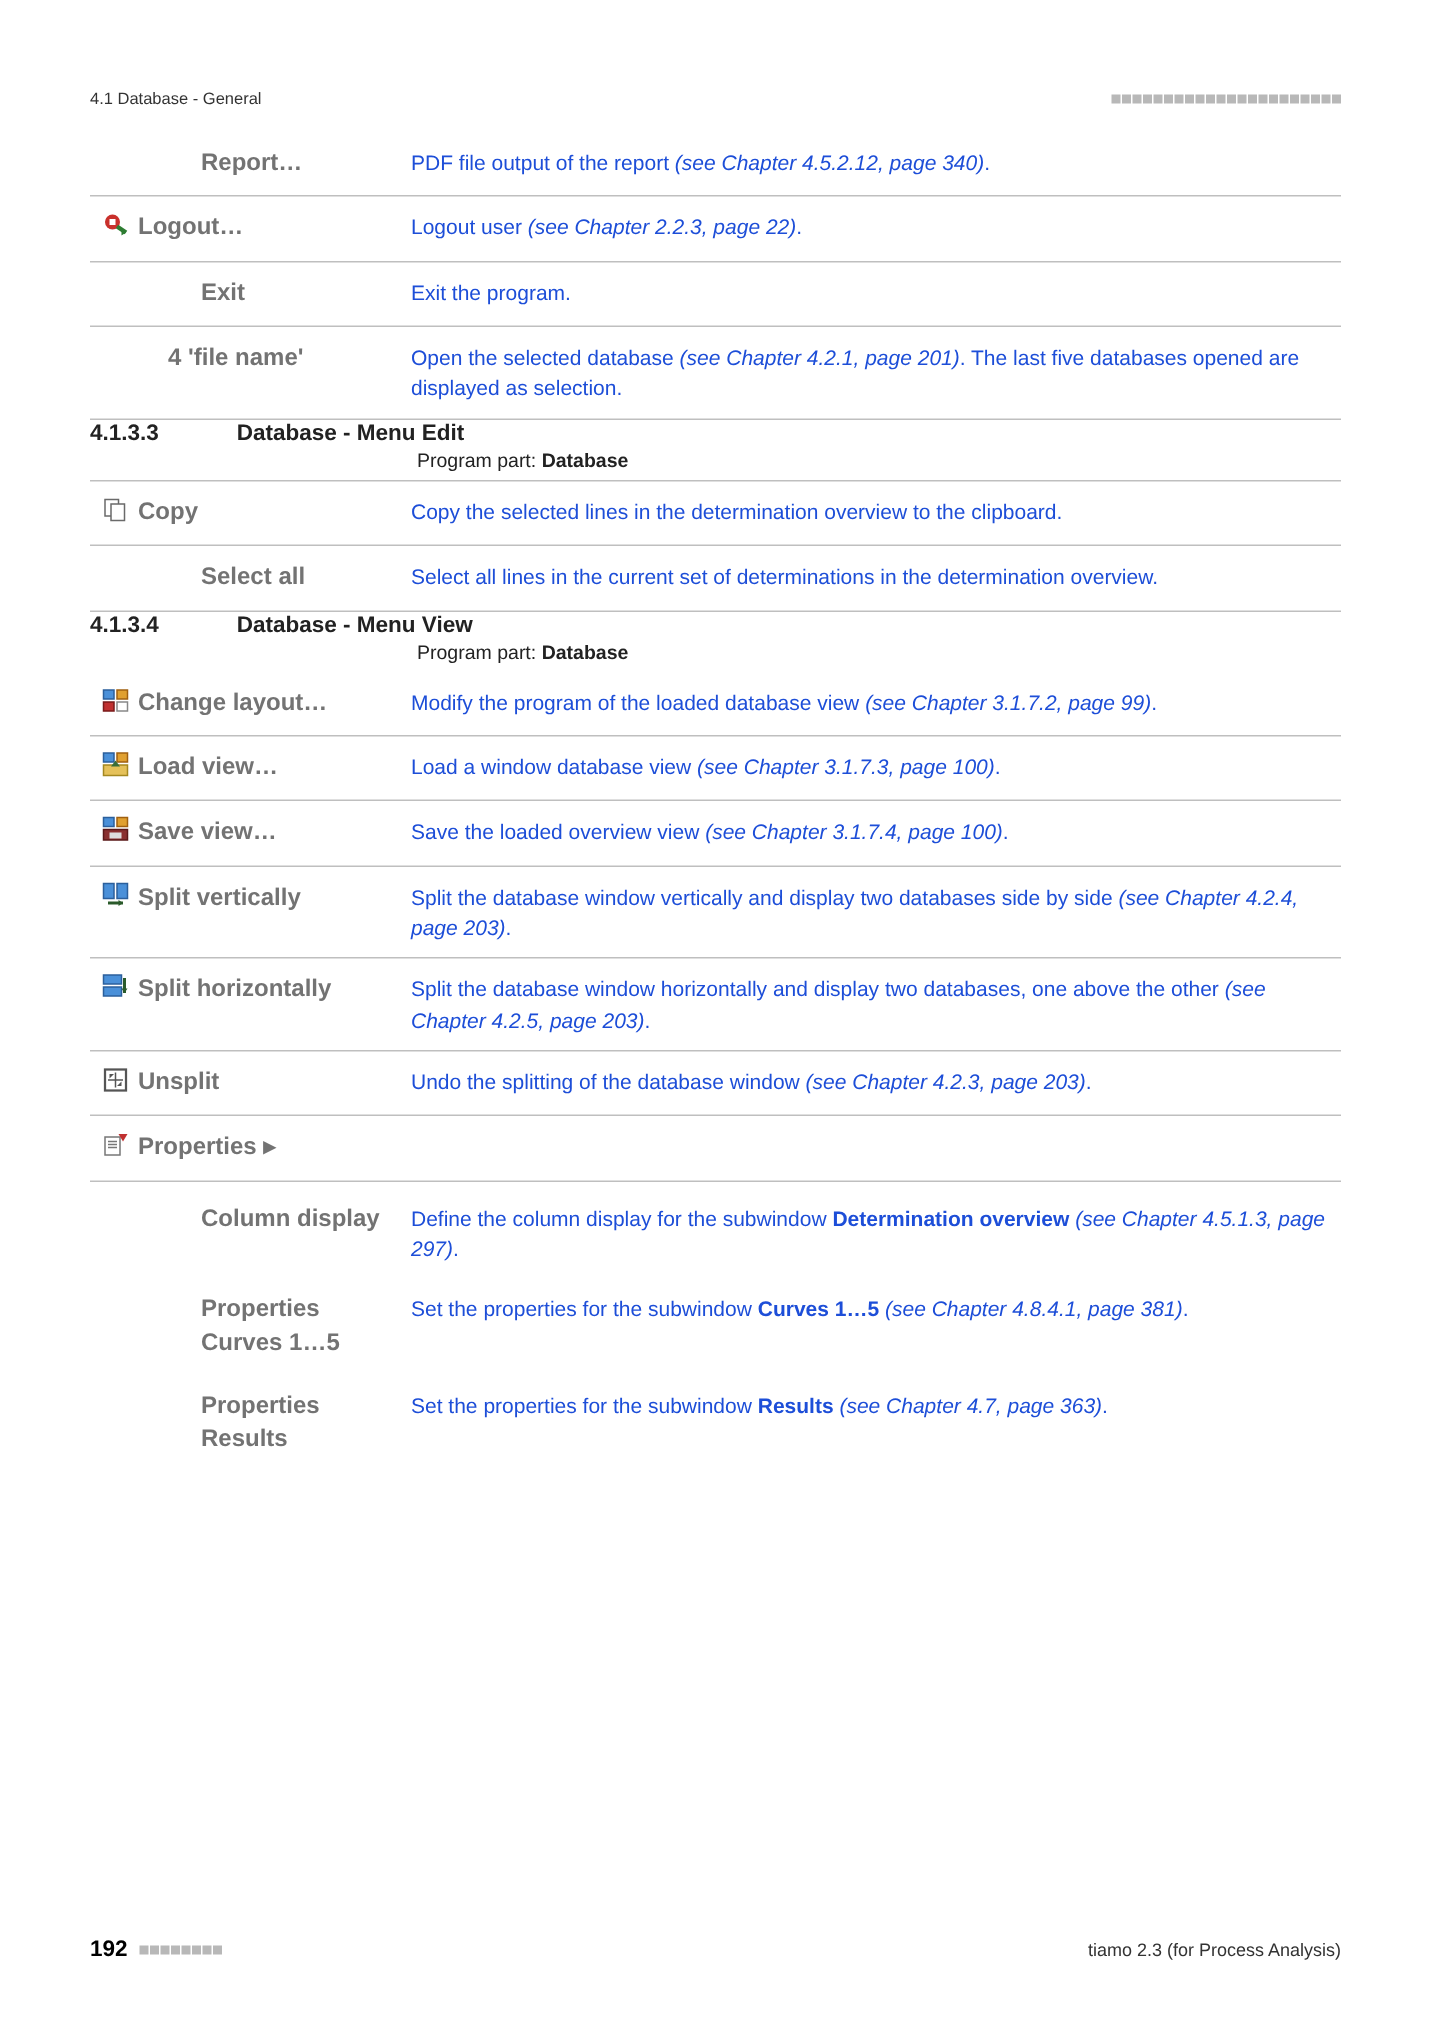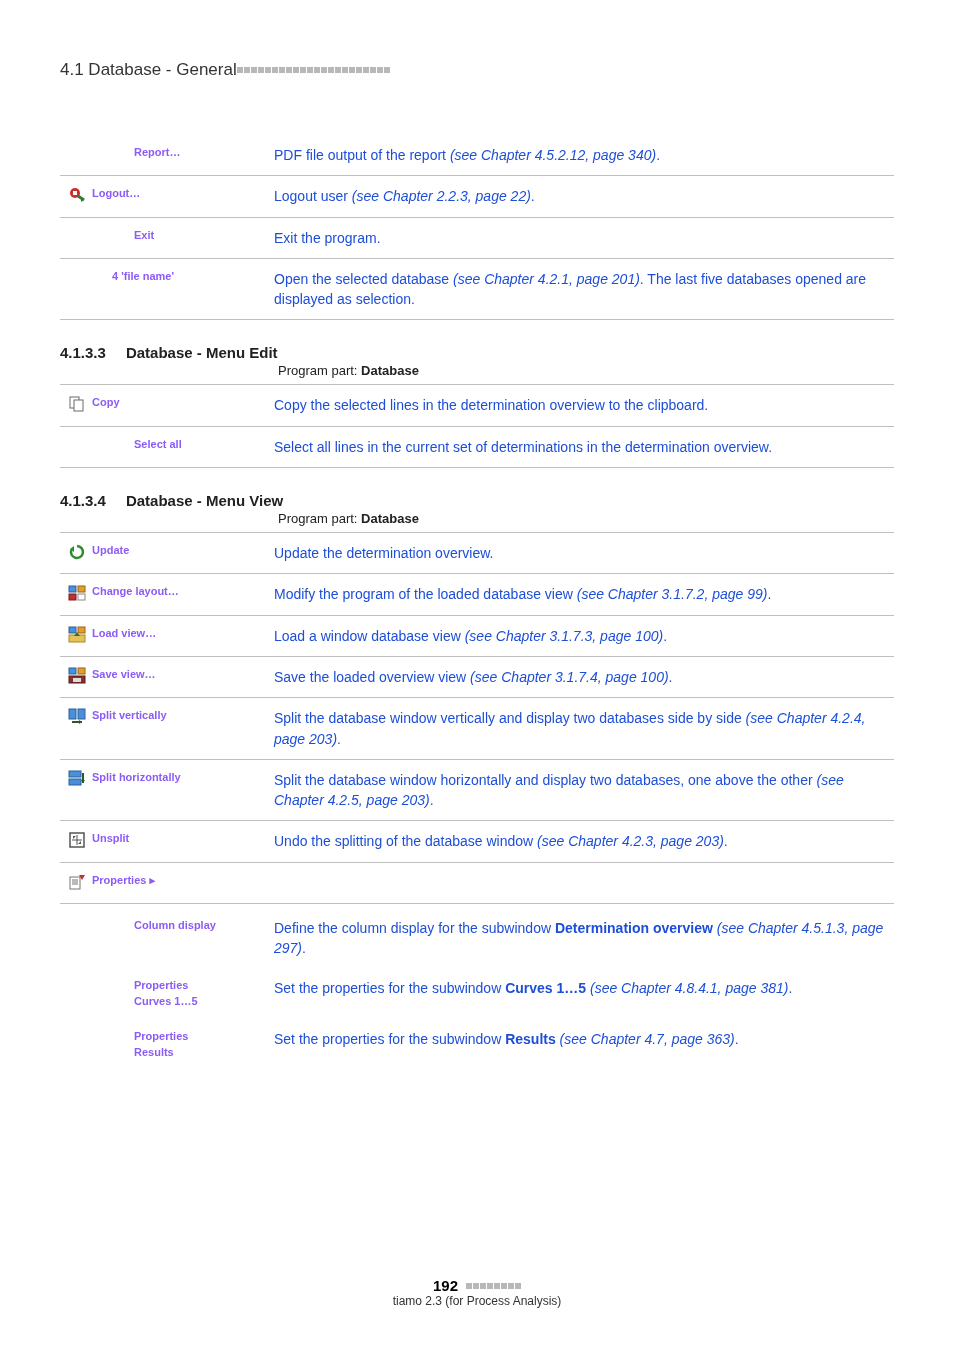--- a/index.html
+++ b/index.html
@@ -10,25 +10,25 @@
     height: 1350px;
     position: relative;
     color: #222;
     font-size: 14px;
   }
   .page {
     padding: 60px 60px 0 60px;
   }
   .header-row {
     display: flex;
-    justify-content: flex-start;
+    justify-content: space-between;
     align-items: center;
-    font-size: 17px;
+    font-size: 11px;
     color: #333;
-    margin-bottom: 55px;
+    margin-bottom: 16px;
   }
   .header-squares {
     display: flex;
     gap: 1px;
   }
   .hsq {
     width: 6px;
     height: 6px;
     background: #b8b8b8;
   }
@@ -62,37 +62,36 @@
   .icon-wrap {
     width: 18px;
     height: 18px;
     flex-shrink: 0;
     display: flex;
     align-items: center;
     justify-content: center;
   }
   .label {
     font-weight: 700;
-    font-size: 11px;
+    font-size: 16px;
     line-height: 1.4;
-    color: #8b5cf6;
+    color: #737373;
   }
   .desc {
     flex: 1;
     font-size: 14px;
     line-height: 1.45;
     color: #1d4ed8;
   }
   .italic { font-style: italic; }
   .bold { font-weight: 700; }
   .section-head {
     display: flex;
     align-items: flex-start;
-    gap: 20px;
-    margin-top: 24px;
+    gap: 52px;
     margin-bottom: 2px;
   }
   .sec-num {
     font-weight: 800;
     font-size: 15px;
     font-family: Arial, sans-serif;
   }
   .sec-title {
     font-weight: 800;
     font-size: 15px;
@@ -106,21 +105,20 @@
   .footer {
     position: absolute;
     bottom: 42px;
     left: 60px;
     right: 60px;
     display: flex;
     justify-content: space-between;
     align-items: center;
     font-size: 12px;
     color: #333;
-    flex-direction: column;
   }
   .footer-squares {
     display: flex;
     gap: 1px;
     margin-left: 8px;
   }
   .pgnum {
     font-weight: 800;
     font-size: 15px;
     color: #000;
@@ -233,32 +231,20 @@
 
   <div class="section-head">
     <span class="sec-num">4.1.3.4</span>
     <span class="sec-title">Database - Menu View</span>
   </div>
   <div class="program-part">
     <span>Program part: </span><span class="bold">Database</span>
   </div>
 
   <div class="table" id="table3">
-      <div class="row row-top-border">
-        <div class="left-col">
-          <span class="icon-wrap">
-            <svg width="18" height="18" viewBox="0 0 18 18">
-              <path d="M9 3 a6 6 0 1 1 -5.5 3.5" fill="none" stroke="#2e8b2e" stroke-width="2.5"></path>
-              <polygon points="2,6 6,3 6,9" fill="#2e8b2e"></polygon>
-            </svg>
-          </span>
-          <span class="label">Update</span>
-        </div>
-        <div class="desc"><span>Update the determination overview.</span></div>
-      </div>
       <div class="row">
         <div class="left-col">
           <span class="icon-wrap">
             <svg width="18" height="18" viewBox="0 0 18 18">
               <rect x="1" y="2" width="7" height="6" fill="#4a90d9" stroke="#2b5f9c"></rect>
               <rect x="10" y="2" width="7" height="6" fill="#e0a030" stroke="#a06010"></rect>
               <rect x="1" y="10" width="7" height="6" fill="#c03030" stroke="#7a1a1a"></rect>
               <rect x="10" y="10" width="7" height="6" fill="#fff" stroke="#888"></rect>
             </svg>
           </span>

